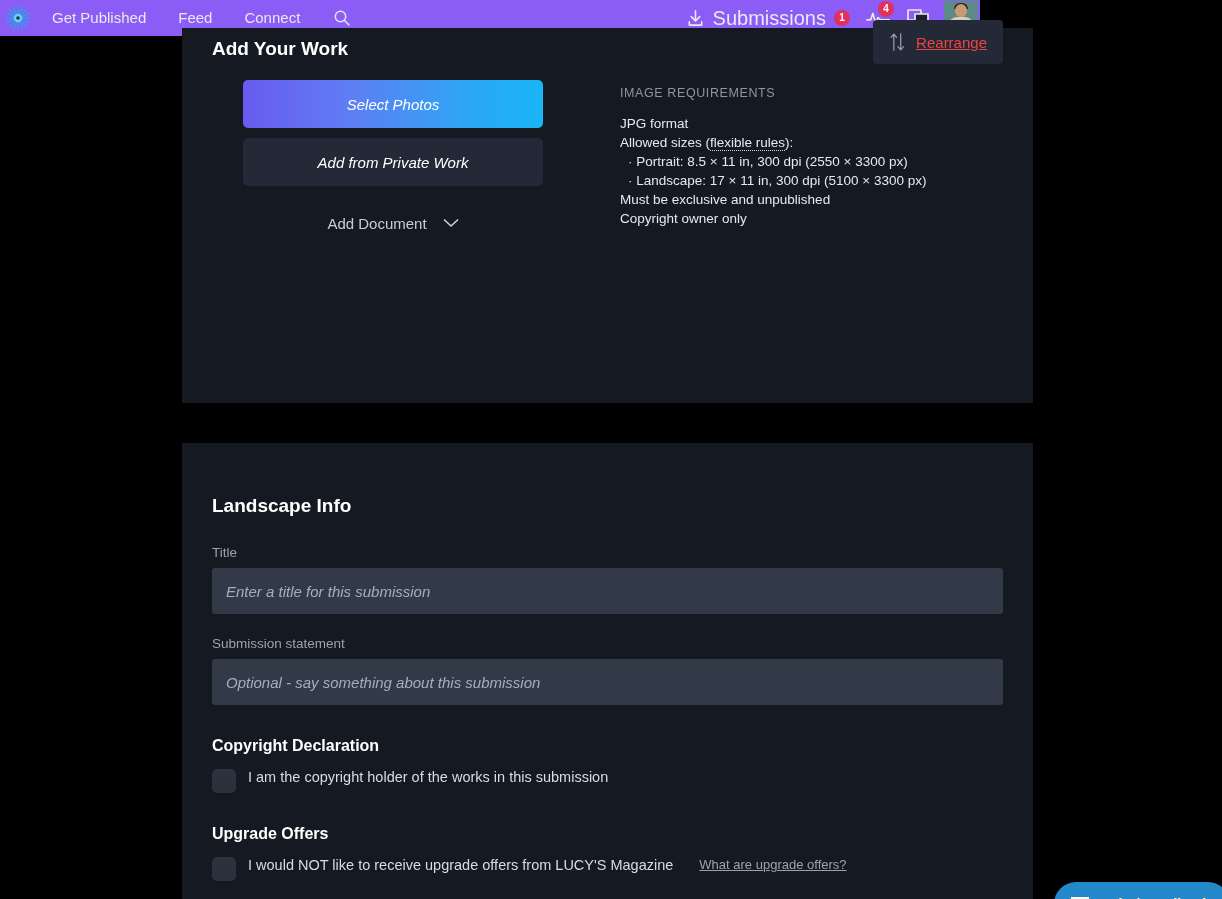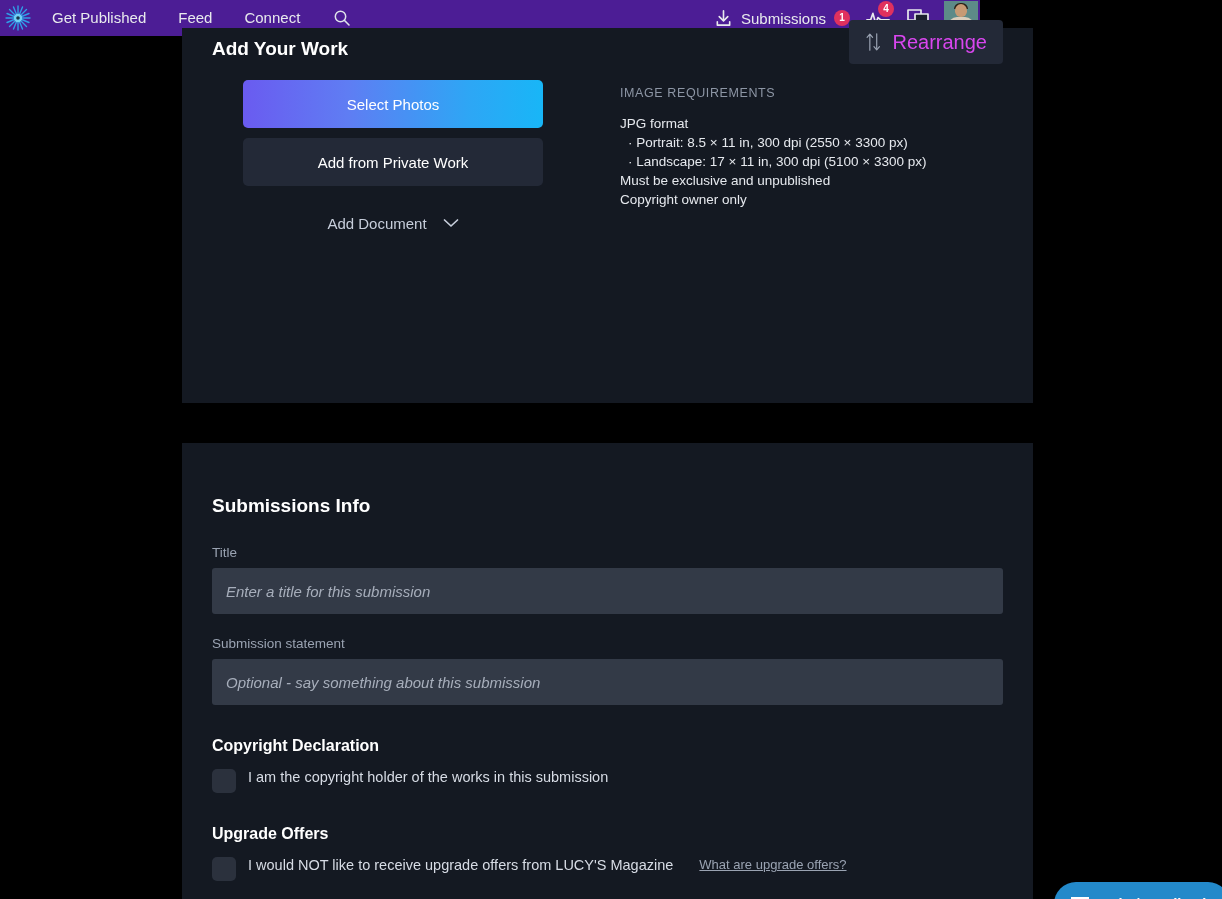--- a/index.html
+++ b/index.html
@@ -7,21 +7,21 @@
     width: 1222px; height: 899px;
     background: #000000;
     font-family: "Liberation Sans", sans-serif;
     overflow: hidden;
   }
 
   
   .header {
     position: absolute; top: 0; left: 0;
     width: 980px; height: 36px;
-    background: #4c1d95;
+    background: #8b5cf6;
     display: flex; align-items: center;
   }
   .logo-wrap {
     width: 36px; height: 36px;
     display: flex; align-items: center; justify-content: center;
     flex: 0 0 auto;
   }
   .nav-links { display: flex; align-items: center; }
   .nav-link {
     color: #e8eaed; font-size: 15px;
@@ -34,21 +34,21 @@
     display: flex; align-items: center; justify-content: center;
     cursor: pointer; margin-left: 6px;
   }
   .header-right {
     margin-left: auto; display: flex; align-items: center; height: 36px;
   }
   .submissions {
     display: flex; align-items: center; gap: 8px;
     cursor: pointer; padding: 0 8px;
   }
-  .submissions-label { color: #e8eaed; font-size: 15px; white-space: nowrap; }
+  .submissions-label { color: #e8eaed; font-size: 20px; white-space: nowrap; }
   .badge {
     display: inline-flex; align-items: center; justify-content: center;
     min-width: 16px; height: 16px; padding: 0 4px;
     border-radius: 8px; background: #e0315e;
     color: #ffffff; font-size: 10px; font-weight: bold;
     line-height: 1;
   }
   .icon-btn {
     position: relative;
     width: 40px; height: 36px;
@@ -96,36 +96,37 @@
     position: absolute; left: 30px; top: 10px;
     color: #ffffff; font-size: 19px; font-weight: bold;
   }
   .rearrange-btn {
     position: absolute; right: 30px; top: -8px;
     height: 44px; padding: 0 16px;
     background: #232937; border-radius: 4px;
     display: flex; align-items: center; gap: 10px;
     cursor: pointer;
   }
-  .rearrange-label { color: #d946ef; font-size: 20px; }
+  .rearrange-label { color: #ef4444; font-size: 15px; text-decoration: underline; }
 
   .work-body {
     position: absolute; left: 0; top: 52px; right: 0;
     display: flex;
   }
   .btn-col {
     margin-left: 61px; width: 300px;
     display: flex; flex-direction: column; gap: 10px;
   }
   .big-btn {
     height: 48px; border-radius: 5px;
     display: flex; align-items: center; justify-content: center;
     color: #ffffff; font-size: 15px; cursor: pointer;
     border: none; width: 100%;
     font-family: "Liberation Sans", sans-serif;
+    font-style: italic;
   }
   #btn-select-photos {
     background: linear-gradient(90deg, #6a5bf0 0%, #5f7df3 35%, #2ea6f5 75%, #18b6f7 100%);
   }
   .btn-secondary { background: #232937; }
   .add-doc {
     margin-top: 10px; height: 34px;
     display: flex; align-items: center; justify-content: center; gap: 16px;
     color: #c7cedb; font-size: 15px; cursor: pointer;
   }
@@ -301,34 +302,37 @@
             <polyline points="1.5,2 8,8 14.5,2" fill="none" stroke="#c7cedb" stroke-width="1.7" stroke-linecap="round" stroke-linejoin="round"></polyline>
           </svg>
         </div>
       </div>
 
       <div class="req-col">
         <div class="req-title">IMAGE REQUIREMENTS</div>
 
         <div class="req-line">JPG format</div>
 
+        <div class="req-line">
+          <span>Allowed sizes (</span><span class="dotted">flexible rules</span><span>):</span>
+        </div>
 
         <div class="req-line indent">· Portrait: 8.5 × 11 in, 300 dpi (2550 × 3300 px)</div>
         <div class="req-line indent">· Landscape: 17 × 11 in, 300 dpi (5100 × 3300 px)</div>
         <div class="req-line">Must be exclusive and unpublished</div>
         <div class="req-line">Copyright owner only</div>
       </div>
 
     </div>
   </div>
 
   <div class="panel" id="panel-info">
     <div class="info-body">
 
-      <div class="section-head" style="font-size:19px;margin-bottom:28px;">Submissions Info</div>
+      <div class="section-head" style="font-size:19px;margin-bottom:28px;">Landscape Info</div>
 
       <div class="field-label">Title</div>
       <input class="text-input" type="text" placeholder="Enter a title for this submission" style="">
 
       <div class="gap-22"></div>
 
       <div class="field-label">Submission statement</div>
       <input class="text-input" type="text" placeholder="Optional - say something about this submission" style="">
 
       <div class="gap-32"></div>

